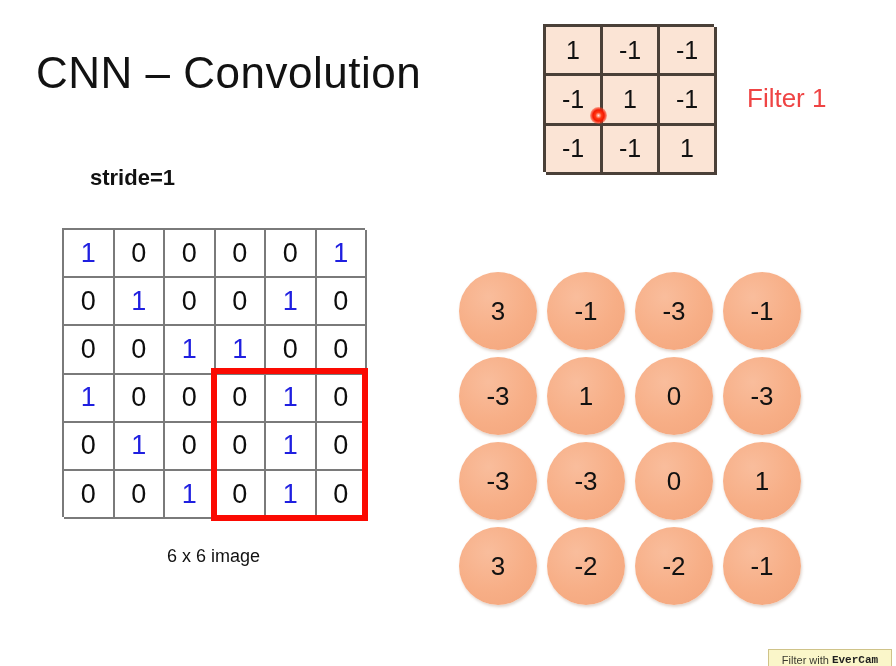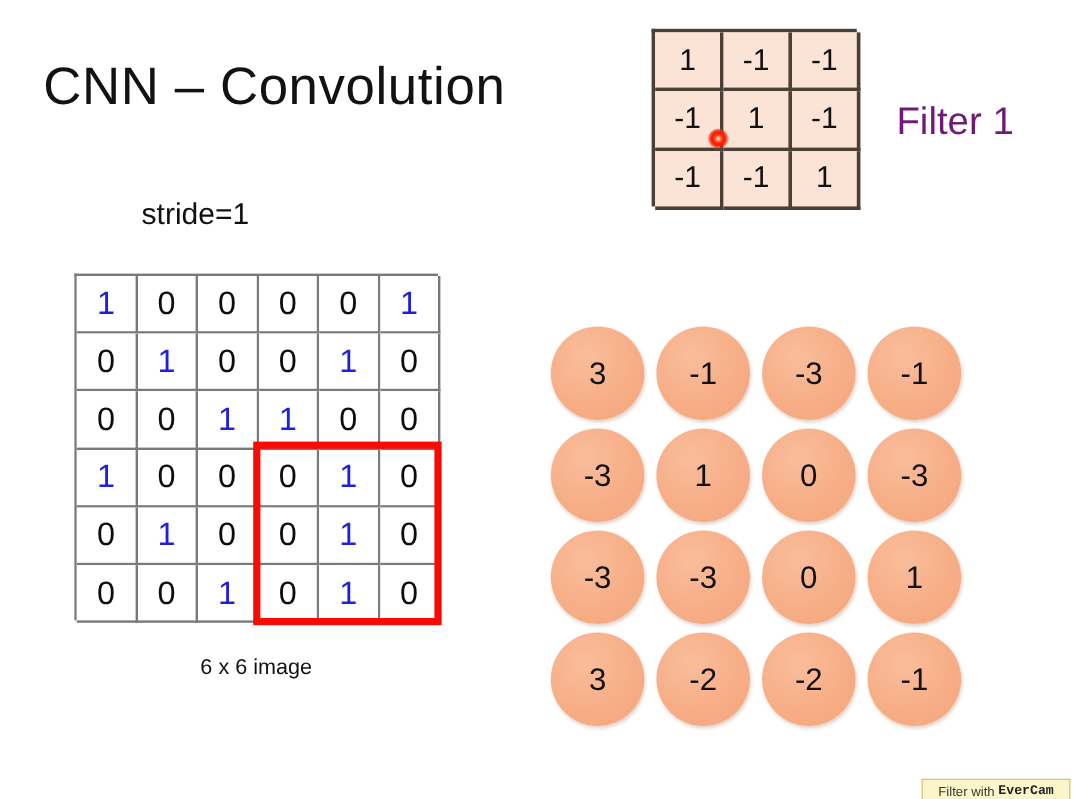--- a/index.html
+++ b/index.html
@@ -26,25 +26,24 @@
     letter-spacing: 0.5px;
     color: #121212;
     white-space: nowrap;
   }
 
   
   #stride-label {
     position: absolute;
     left: 90px;
     top: 165px;
-    font-size: 25px;
-    font-weight: 400;
+    font-size: 22px;
+    font-weight: 700;
     color: #111111;
     white-space: nowrap;
-    margin-left: 28px;
   }
 
   
   #input-matrix {
     position: absolute;
     left: 62px;
     top: 228px;
     width: 303px;
     height: 289px;
     display: grid;
@@ -138,22 +137,22 @@
                 rgba(250,90,60,0.12) 85%,
                 rgba(255,255,255,0) 100%);
     pointer-events: none;
   }
 
   
   #filter-label {
     position: absolute;
     left: 747px;
     top: 83px;
-    font-size: 32px;
-    color: #701a75;
+    font-size: 26px;
+    color: #ef4444;
     white-space: nowrap;
   }
 
   
   #feature-map {
     position: absolute;
     left: 454px;
     top: 268px;
     width: 352px;
     height: 340px;

